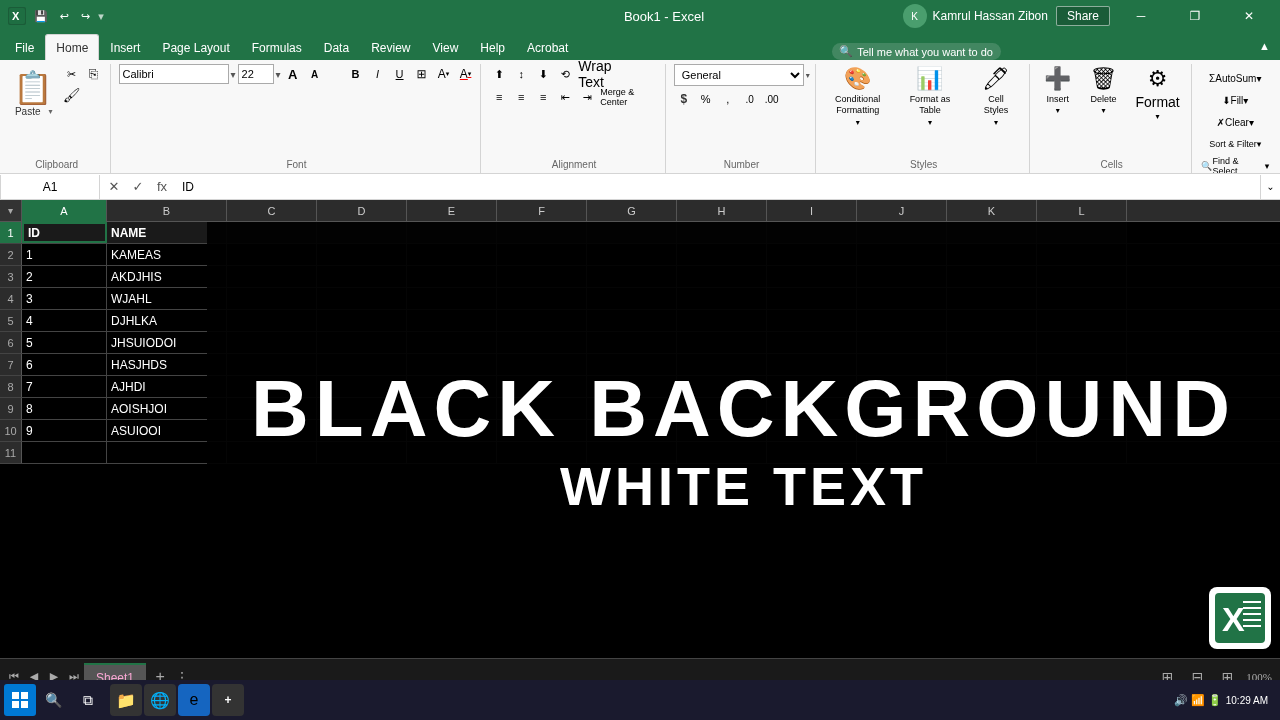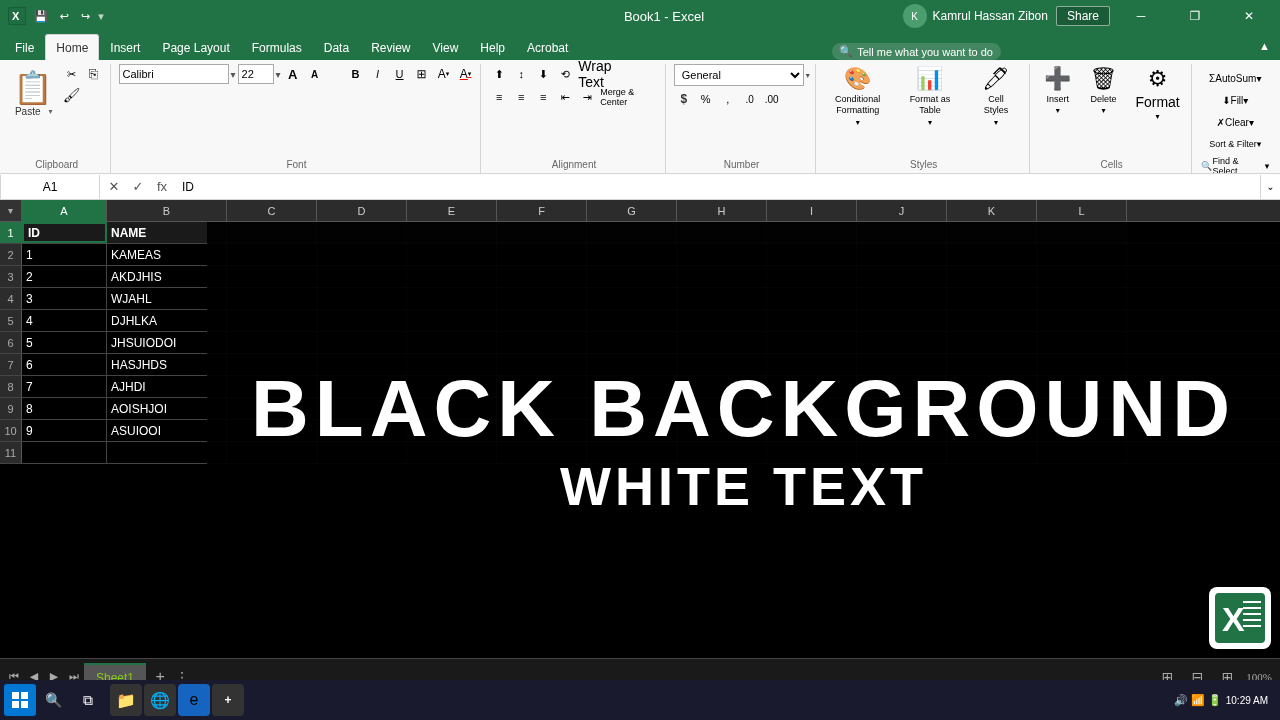--- a/index.html
+++ b/index.html
@@ -343,21 +343,21 @@
       color: #aaa;
       cursor: pointer;
       font-size: 11px;
     }
     .sheet-tab {
       height: 28px;
       padding: 0 12px;
       display: flex;
       align-items: center;
       font-size: 12px;
-      color: #84cc16;
+      color: #f9a8d4;
       background: #333;
       border-top: 2px solid #217346;
       cursor: pointer;
       margin-right: 2px;
     }
     .sheet-tab.active { background: #555; border-top: 2px solid #217346; }
     .add-sheet-btn {
       width: 24px;
       height: 24px;
       display: flex;

